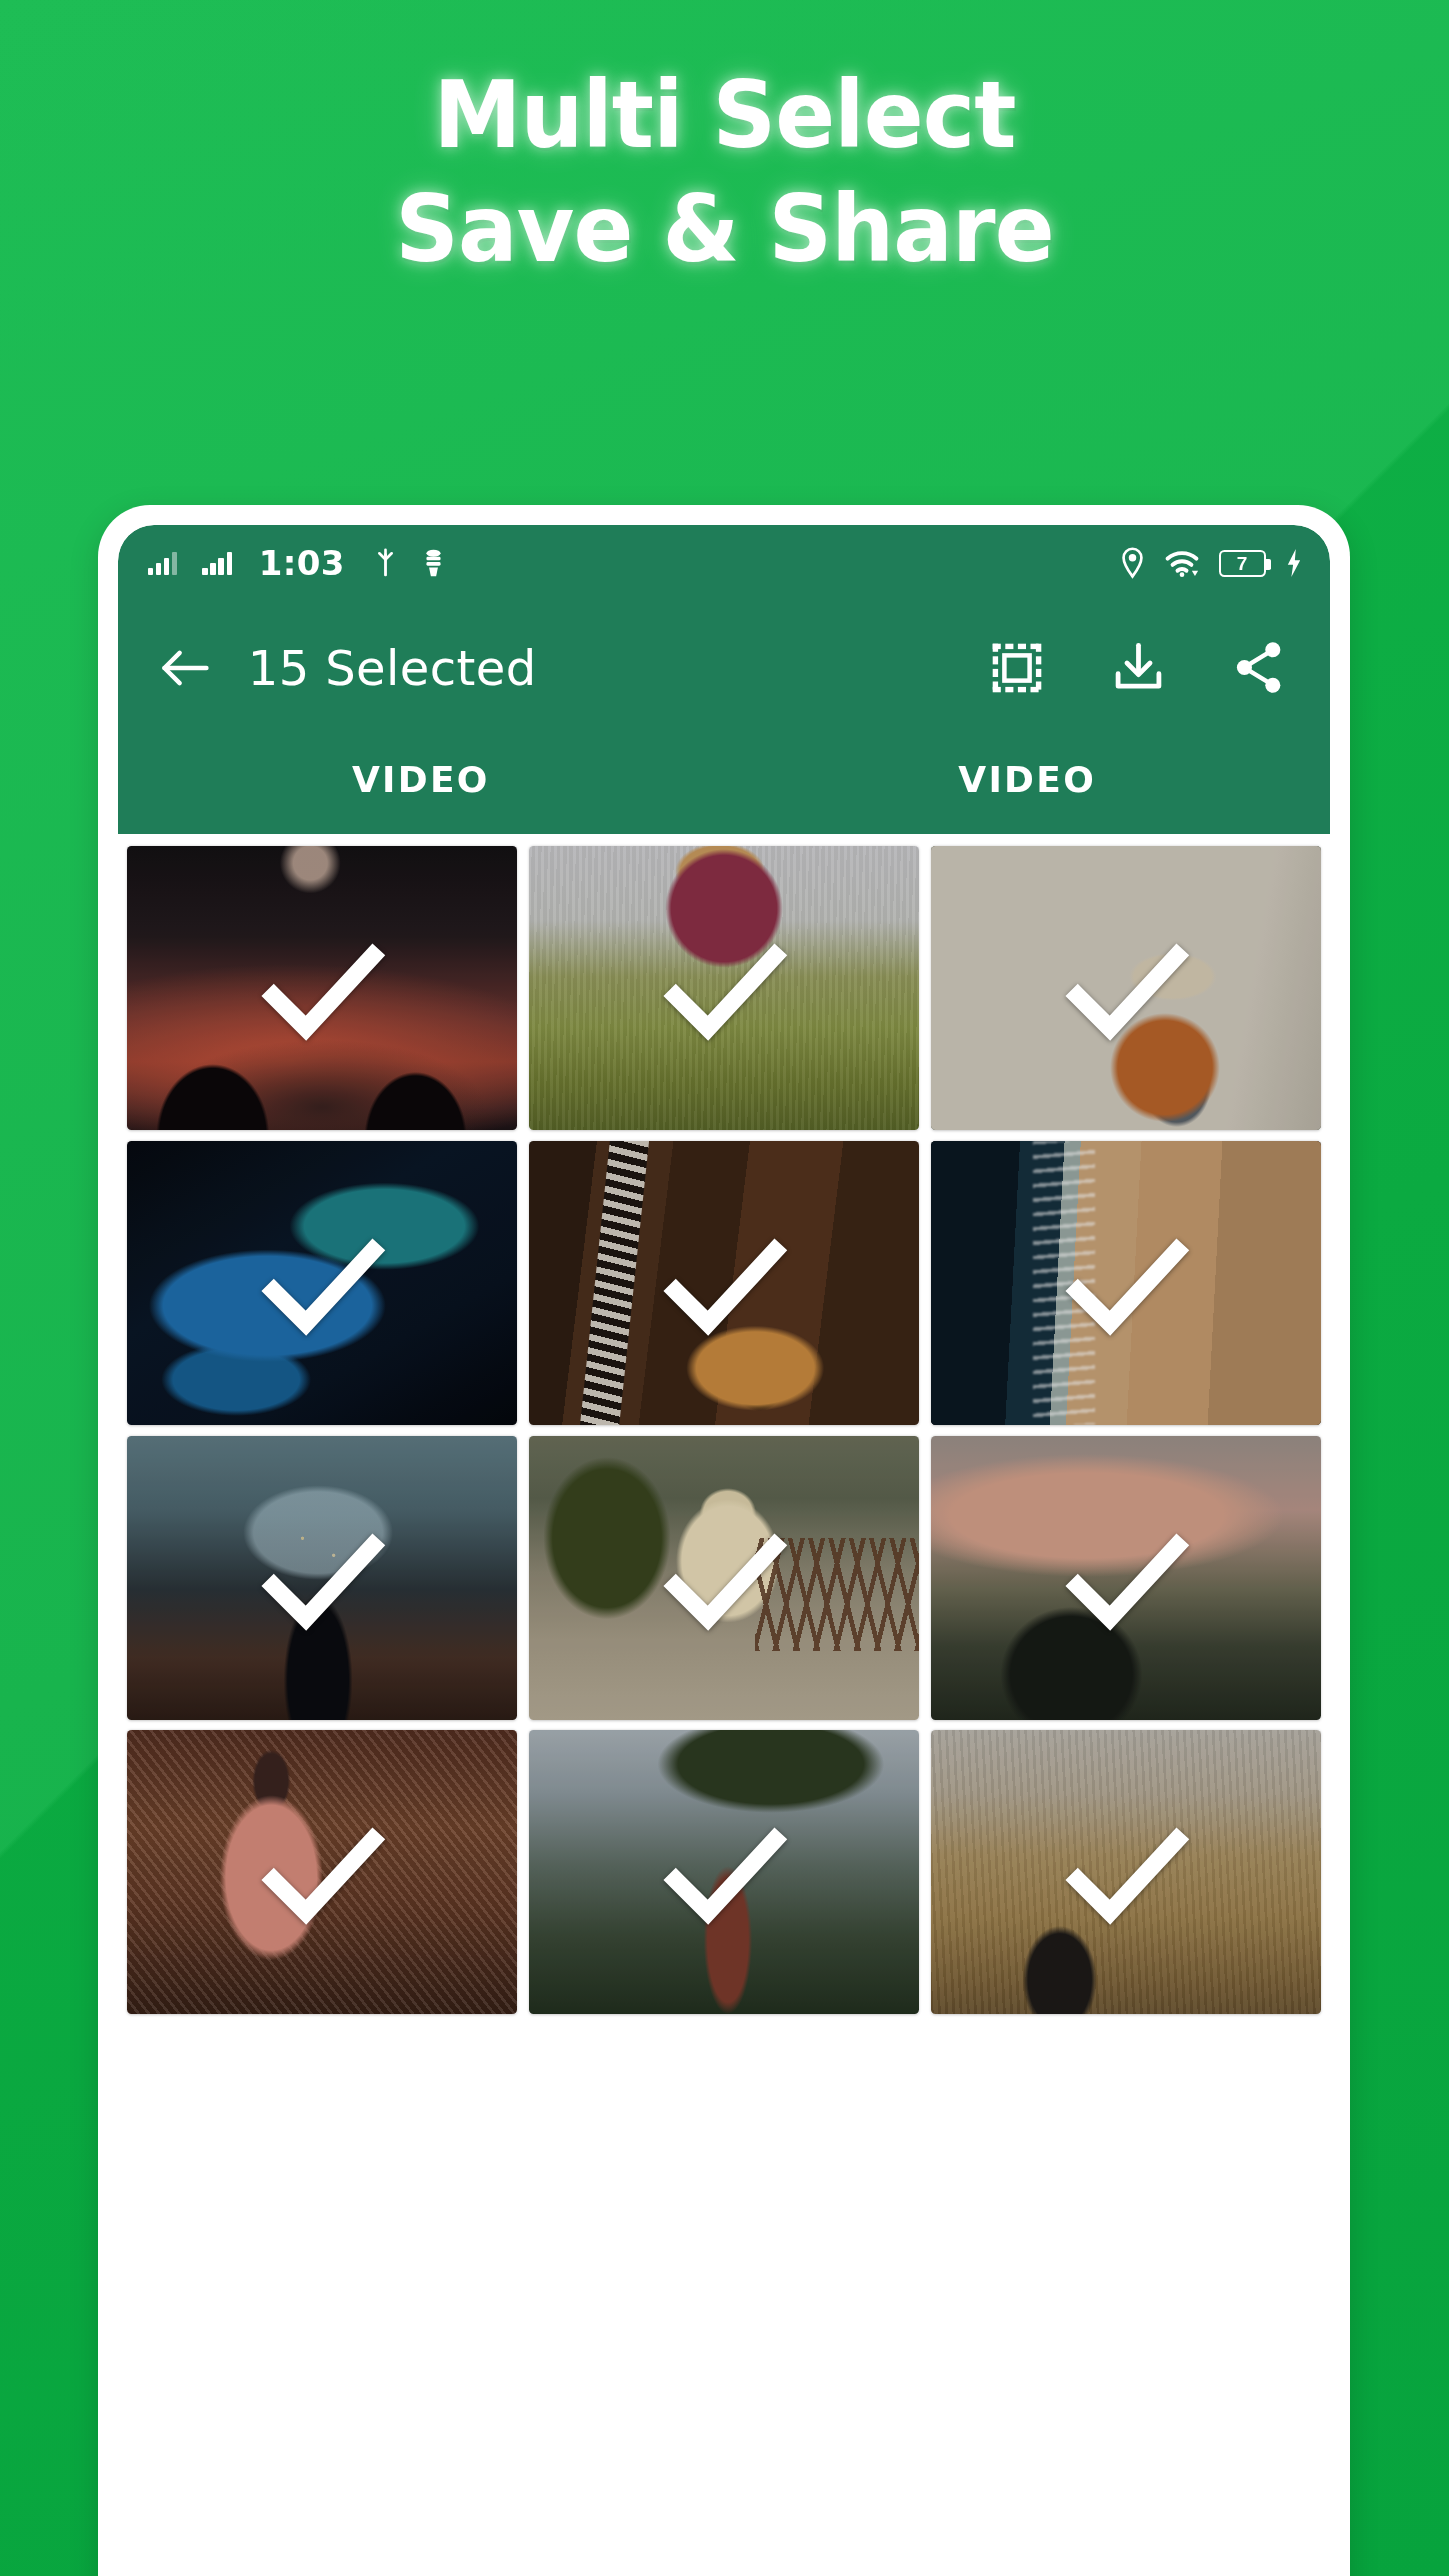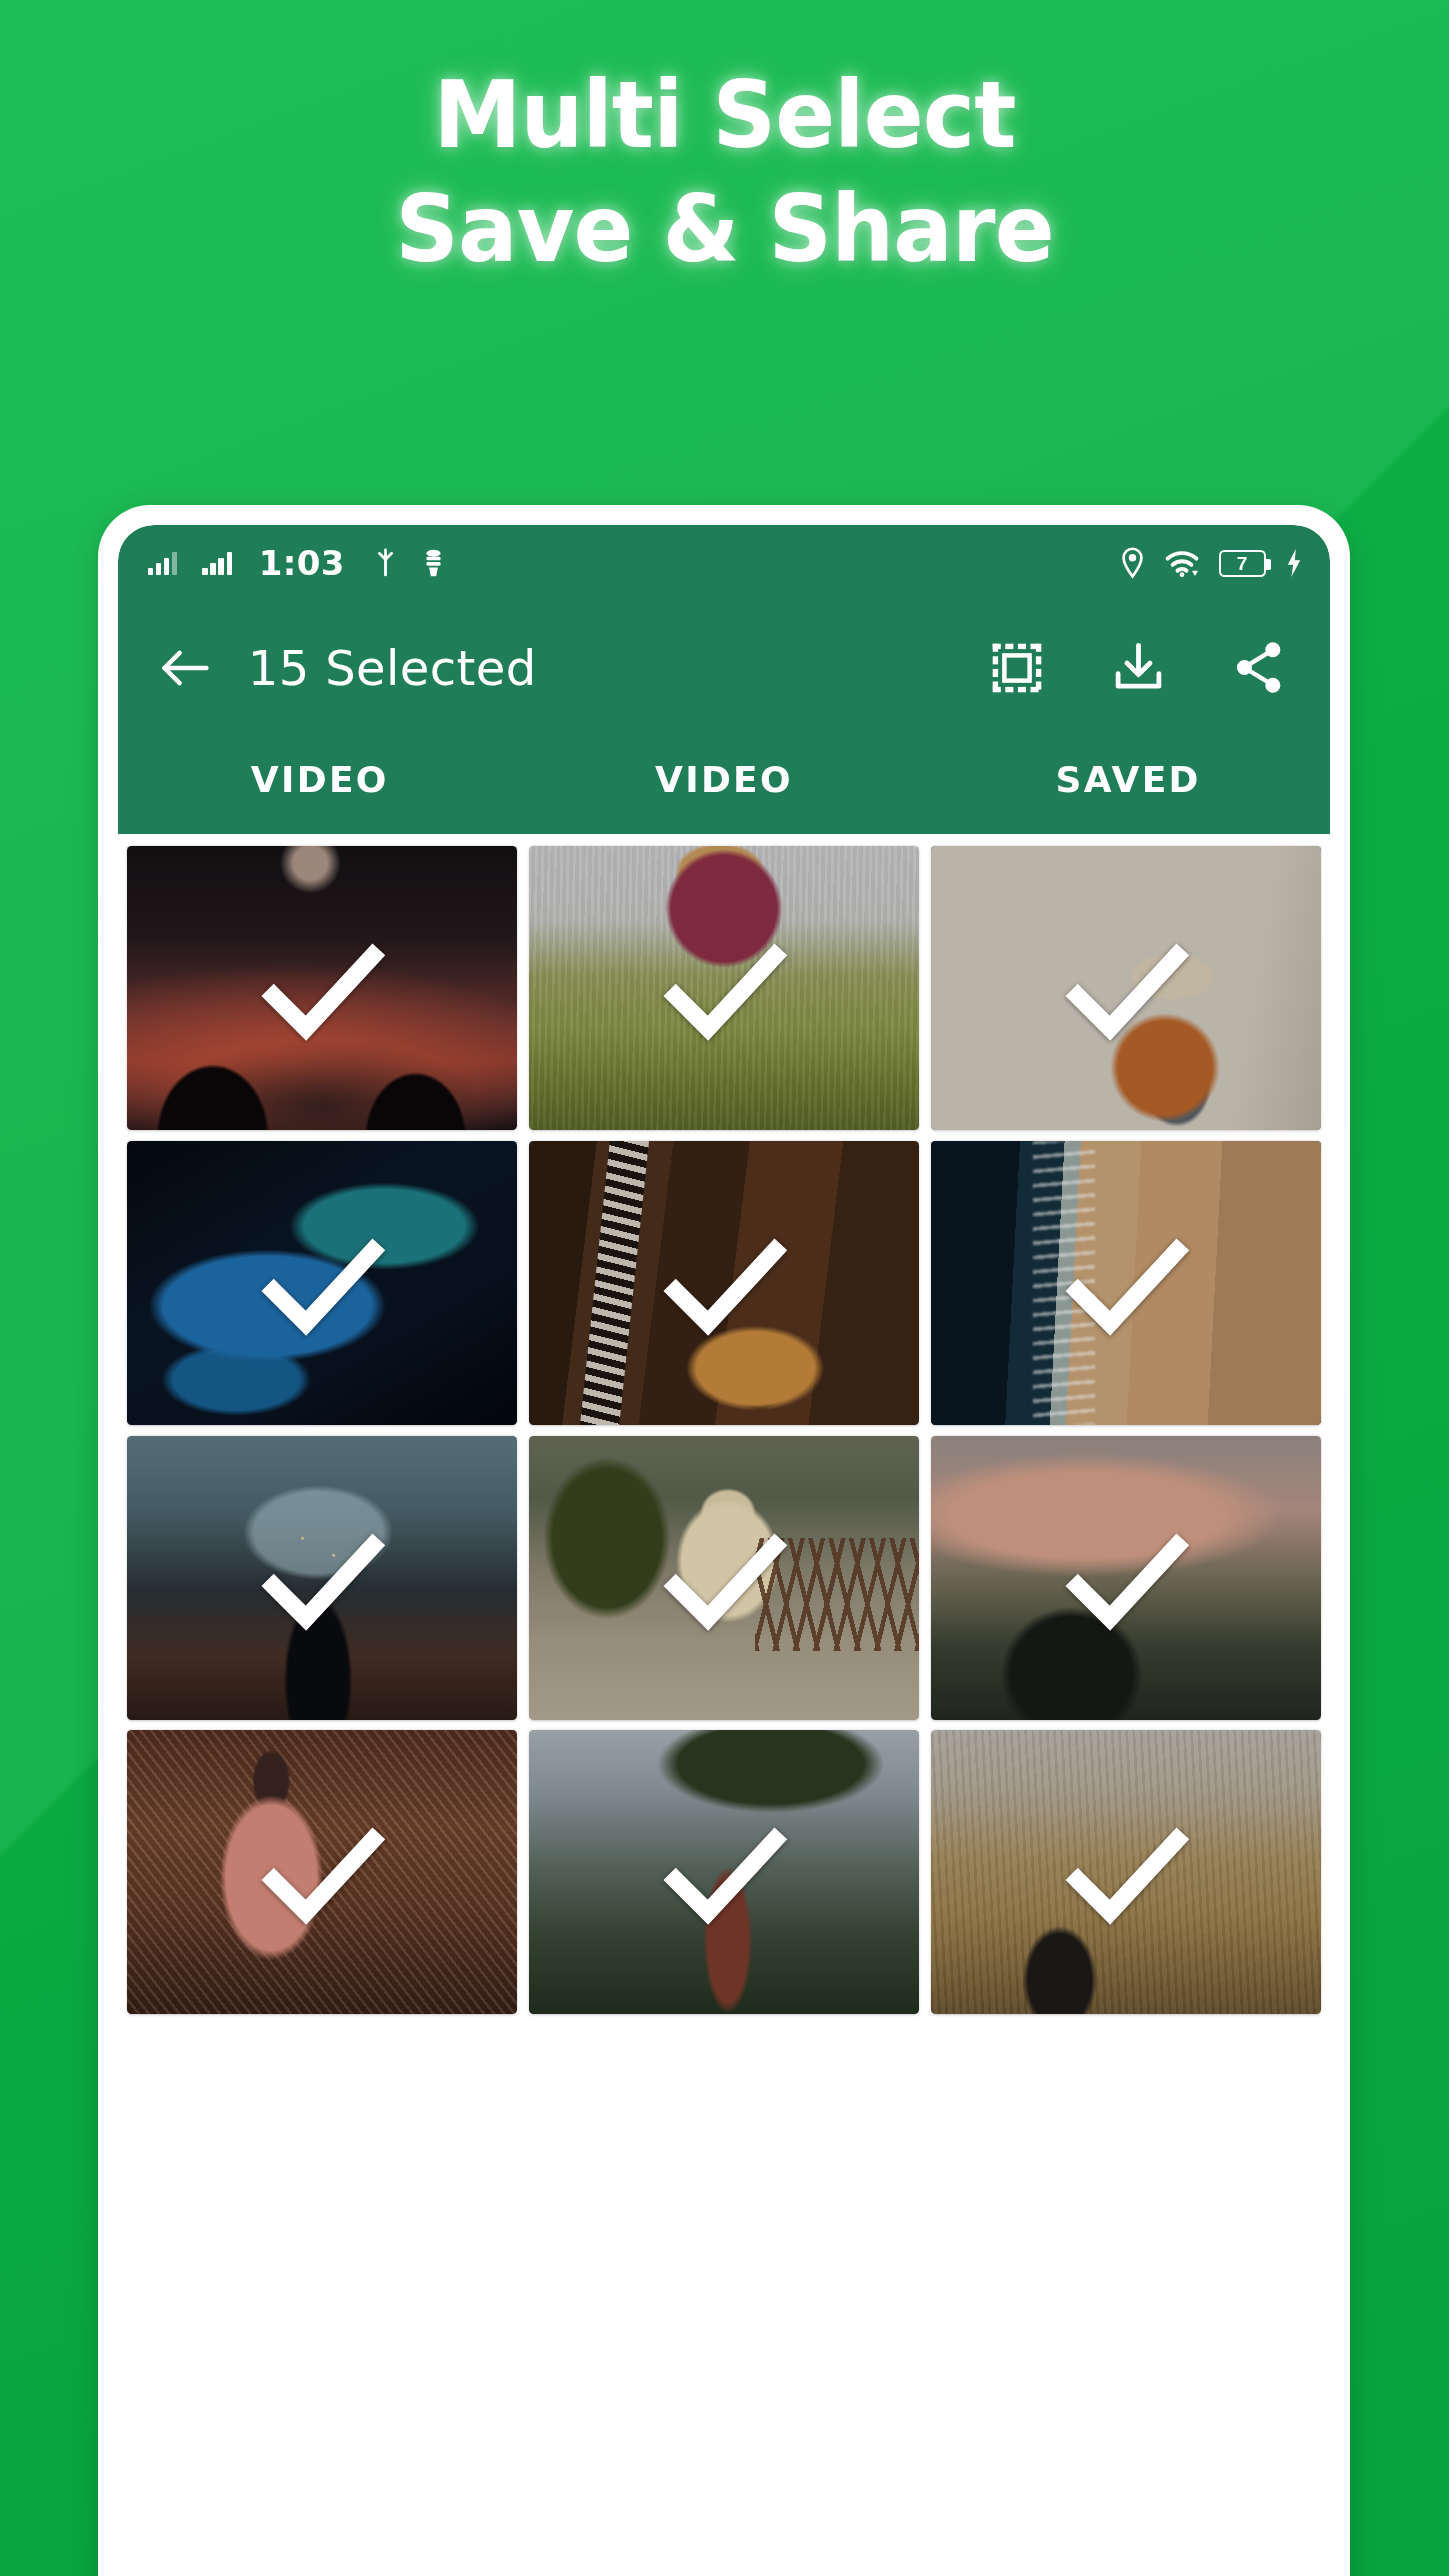--- a/index.html
+++ b/index.html
@@ -441,21 +441,20 @@
             <circle cx="46" cy="51" r="8.5" fill="#fff"></circle>
           </svg>
         </div>
 
       </div>
     </div>
 
     <div id="tab-bar">
       <div class="tab active">VIDEO</div>
       <div class="tab">VIDEO</div>
-      <div class="tab">SAVED</div>
       <div id="tab-notch"></div>
     </div>
 
     <div id="photo-grid">
 
       <div class="thumb">
         <div class="photo ph-sunset-couple"></div>
         <div class="tint"></div>
         <div class="check">
           <svg viewBox="0 0 100 100">

